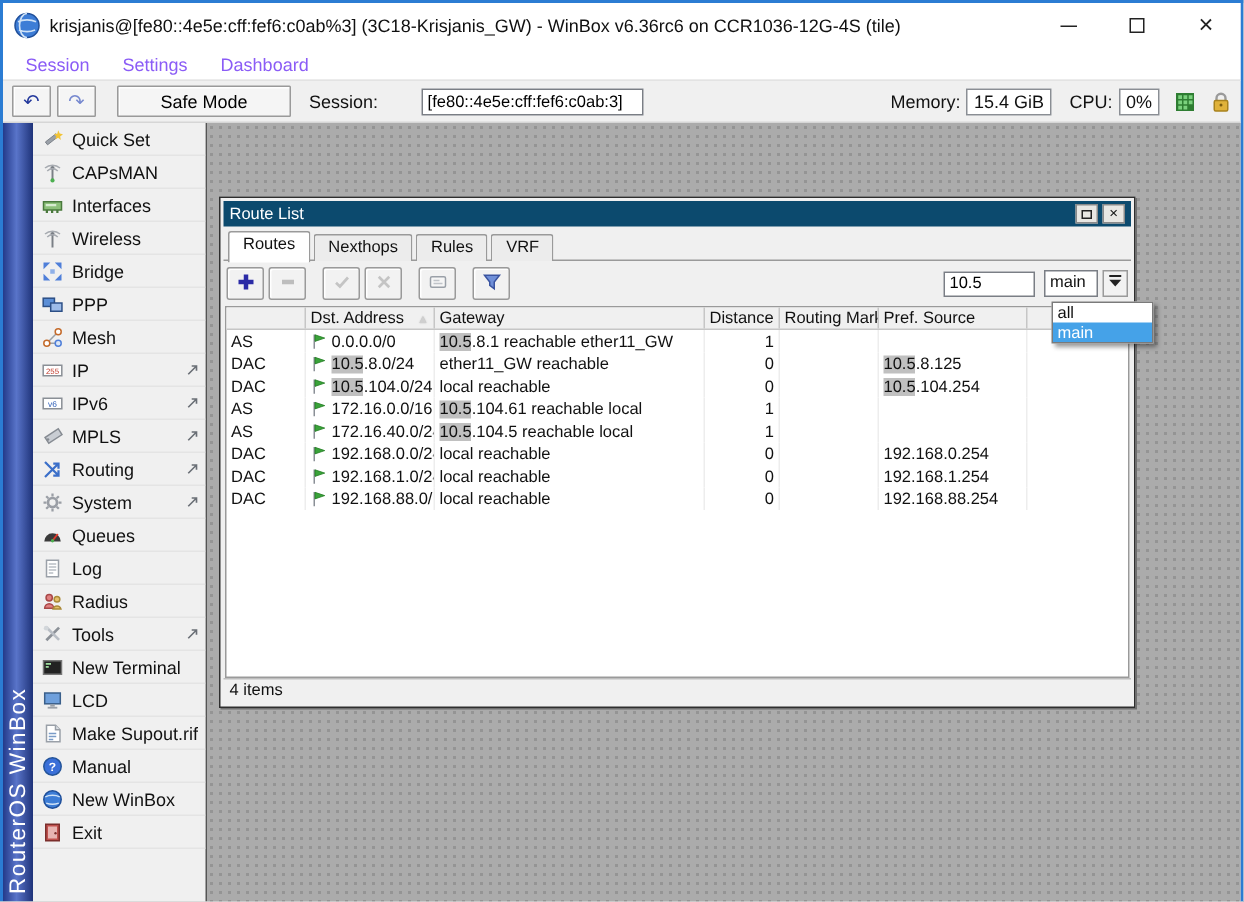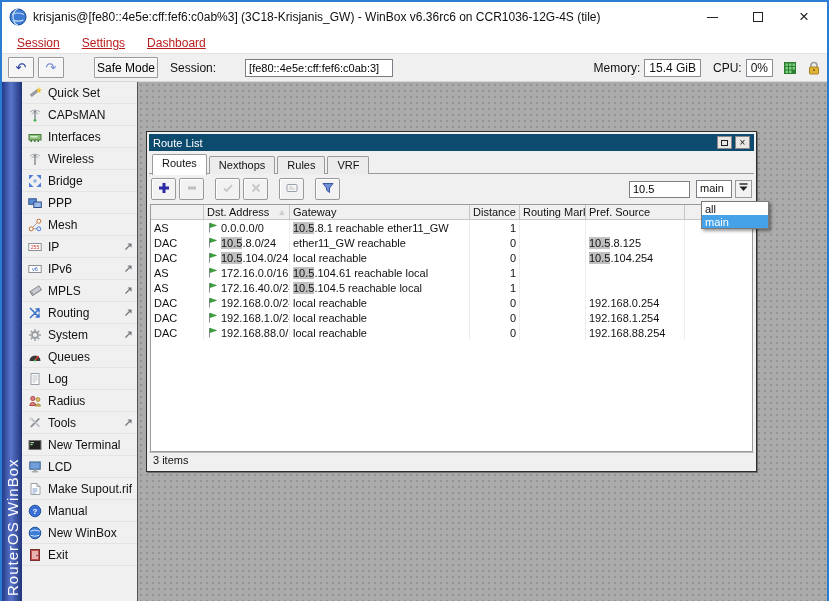--- a/index.html
+++ b/index.html
@@ -11,26 +11,26 @@
   .titlebar { height: 30px; background: #fff; display: flex; align-items: center; padding-left: 7px; flex: 0 0 auto; }
   .app-icon { width: 18px; height: 18px; margin-right: 6px; flex: 0 0 auto; }
   .title { font-size: 12px; color: #101010; white-space: nowrap; overflow: hidden; }
   .win-controls { margin-left: auto; display: flex; height: 100%; }
   .wc { width: 46px; display: flex; align-items: center; justify-content: center; color: #222; font-size: 14px; }
   .wc .glyph-min { width: 11px; border-top: 1.2px solid #222; display:inline-block; }
   .wc .glyph-max { width: 10px; height: 10px; border: 1.2px solid #222; display:inline-block; }
   .wc.close { font-size: 17px; font-weight: 400; }
 
   .menubar { height: 21px; background: #fff; display: flex; align-items: center; padding-left: 4px; flex: 0 0 auto; }
-  .menu-item { padding: 2px 11px; font-size: 12px; color:#b91c1c;text-decoration:underline; }
+  .menu-item { padding: 2px 11px; font-size: 12px; color:#8b5cf6; }
 
   .toolbar { height: 29px; background: #f0f0f0; border-top: 1px solid #e3e3e3; border-bottom: 1px solid #d6d6d6; display: flex; align-items: center; padding: 0 6px; gap: 4px; flex: 0 0 auto; }
   .sq-btn { width: 26px; height: 21px; background: #f5f5f5; border: 1px solid #9a9a9a; border-radius: 1px; display:flex; align-items:center; justify-content:center; font-size: 13px; box-shadow: inset 1px 1px 0 #fff; }
   .undo-glyph { color: #23389c; } .redo-glyph { color: #7688cf; }
-  .safe-mode { height: 21px; margin-left: 26px; padding: 0 2px; background:#f5f5f5; border:1px solid #9a9a9a; border-radius:1px; font-size:12px; box-shadow: inset 1px 1px 0 #fff; font-family:"Liberation Sans",sans-serif; }
+  .safe-mode { height: 21px; margin-left: 10px; padding: 0 28px; background:#f5f5f5; border:1px solid #9a9a9a; border-radius:1px; font-size:12px; box-shadow: inset 1px 1px 0 #fff; font-family:"Liberation Sans",sans-serif; }
   .lbl { font-size: 12px; color:#111; margin-left: 8px; }
   .tb-input { width: 148px; height: 18px; border: 1px solid #7a7e85; background:#fff; font-size: 11px; padding: 0 3px; font-family:"Liberation Sans",sans-serif;margin-left:25px; }
   .spacer { flex: 1; }
   .field { height: 18px; min-width: 26px; border: 1px solid #8a8e94; background:#fff; font-size: 12px; padding: 1px 4px; white-space: nowrap; }
   .ti { width: 14px; height: 14px; margin-left: 6px; }
 
   
   .main { flex: 1; display: flex; min-height: 0; }
   .sidebar { width: 136px; flex: 0 0 auto; display: flex; background: #f0f0f0; border-right: 1px solid #555; }
   .brand { width: 20px; flex: 0 0 auto; background: linear-gradient(90deg,#1f3379,#5974c9 55%,#233a8a); color: #fff; writing-mode: vertical-rl; transform: rotate(180deg); display: flex; align-items: center; font-size: 15px; letter-spacing: 1px; padding-top: 5px; }
@@ -730,21 +730,21 @@
                 </div>
                 <div class="td c5">
                   <span>192.168.88.254</span>
                 </div>
                 <div class="td c6">
                   <span></span>
                 </div>
               </div>
             </div>
         </div>
-        <div class="cw-status">3 items</div>
+        <div class="cw-status">4 items</div>
       </div>
 
       <div class="dropdown-popup" id="dd">
           <div class="dd-item">all</div>
           <div class="dd-item selected">main</div>
         </div>
     </div>
   </div>
 </div>
 

